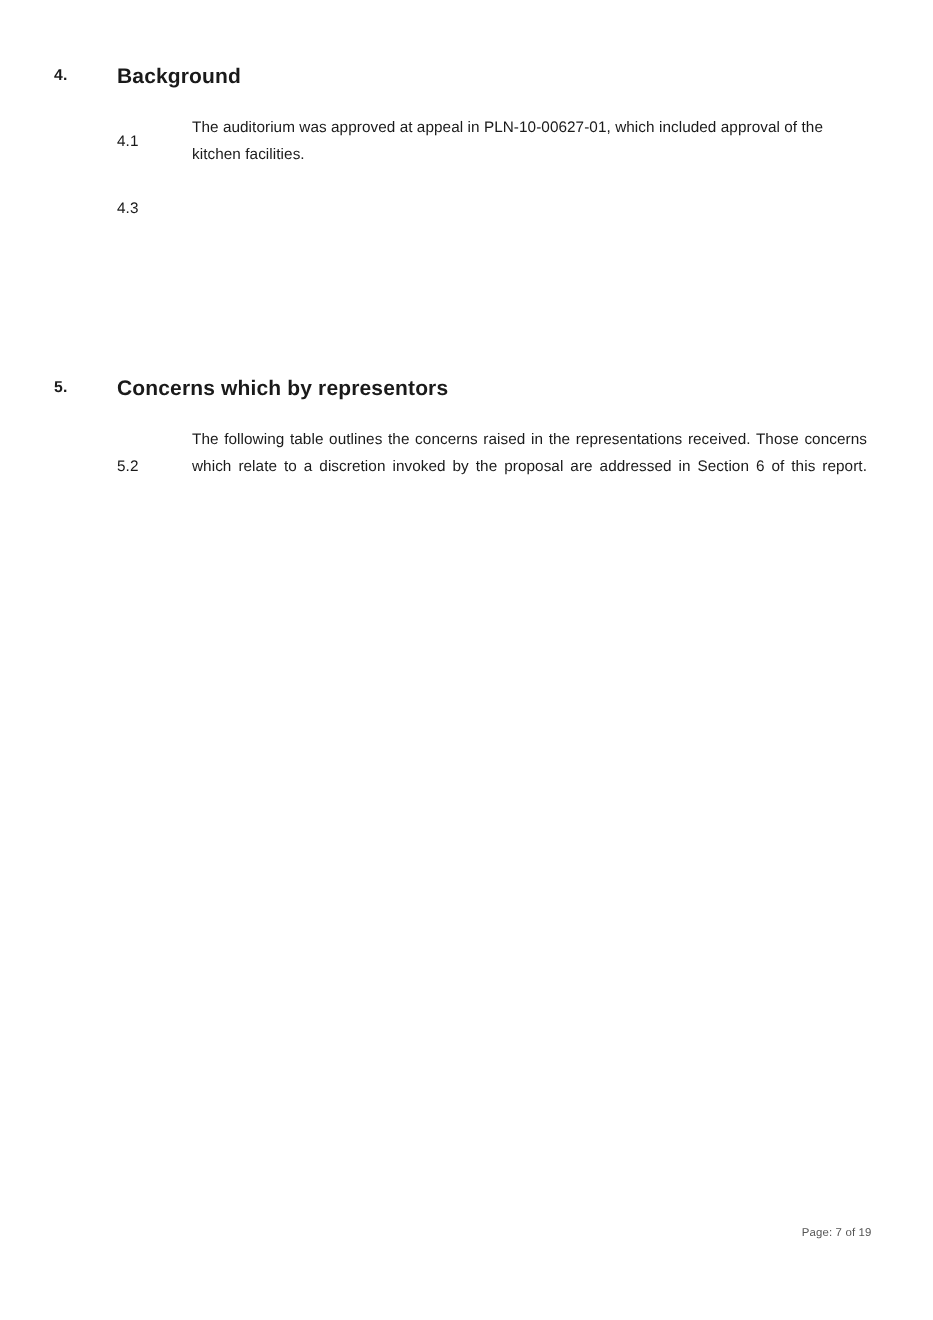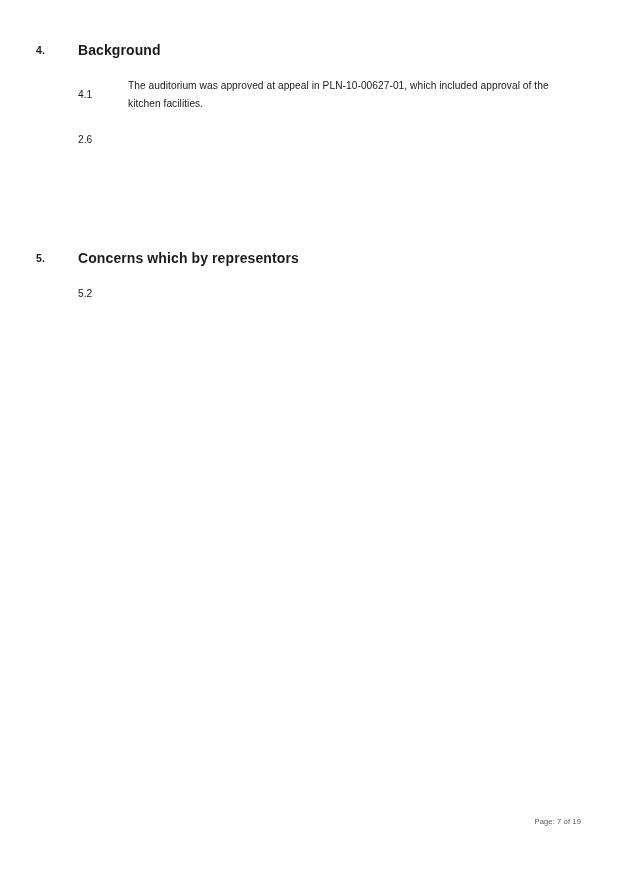--- a/index.html
+++ b/index.html
@@ -109,34 +109,35 @@
       <div class="sec-num">4.</div>
       <div class="sec-title">Background</div>
     </div>
 
     <div class="para">
       <div class="para-num">4.1</div>
       <div class="para-body">The auditorium was approved at appeal in PLN-10-00627-01, which included approval of the kitchen facilities.</div>
     </div>
 
     <div class="para">
-      <div class="para-num">2.6</div>
+      <div class="para-num">4.3</div>
     </div>
 
   </div>
 
   <div class="section" id="section-concerns">
 
     <div class="section-head">
       <div class="sec-num">5.</div>
       <div class="sec-title">Concerns which by representors</div>
     </div>
 
 
     <div class="para">
       <div class="para-num">5.2</div>
+      <div class="para-body justify">The following table outlines the concerns raised in the representations received. Those concerns which relate to a discretion invoked by the proposal are addressed in Section 6 of this report.</div>
     </div>
 
   </div>
 
   <div class="footer">Page: 7 of 19</div>
 
 </div>
 
 </body></html>

